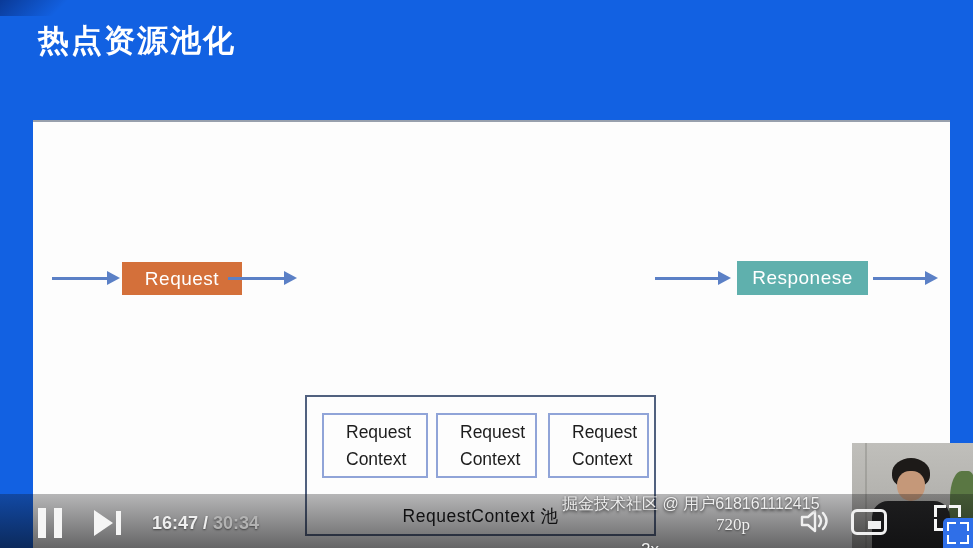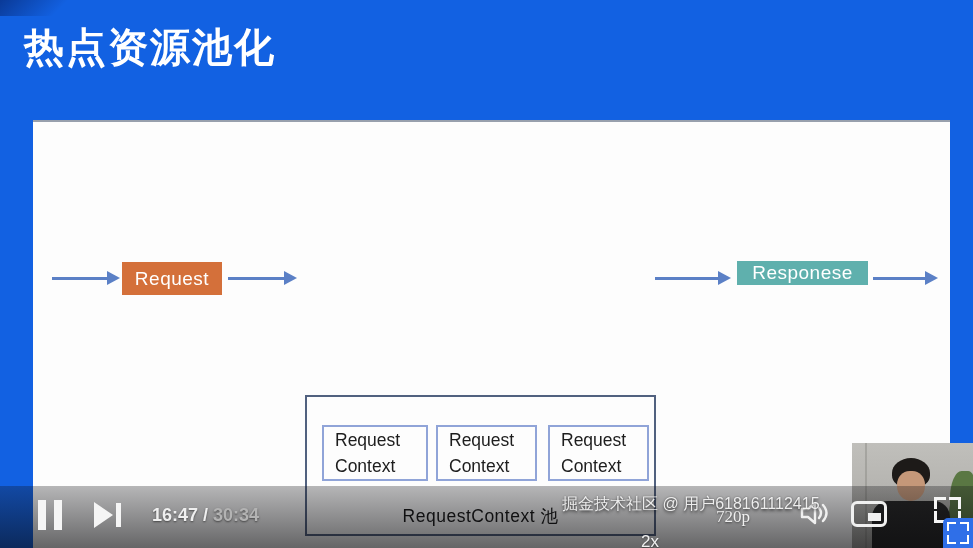--- a/index.html
+++ b/index.html
@@ -6,55 +6,55 @@
   #stage{
     position:relative;width:973px;height:548px;overflow:hidden;
     background:var(--bg-blue,#1261e2);
     font-family:"Liberation Sans",sans-serif;
   }
   .corner-shade{position:absolute;left:0;top:0;width:70px;height:16px;
     background:linear-gradient(135deg,rgba(0,10,60,.45),rgba(0,10,60,0) 80%);pointer-events:none;}
   
   .slide{position:absolute;left:33px;top:120px;width:917px;height:428px;
     background:#fdfdfd;border-top:2px solid #98a0ad;}
-  .page-title{position:absolute;left:24px;top:20px;font-size:40px;font-weight:bold;
+  .page-title{position:absolute;left:38px;top:20px;font-size:31px;font-weight:bold;
     color:#ffffff;letter-spacing:2px;}
   
   .arrow{position:absolute;height:3px;background:var(--arrow-blue,#5b80c6);}
   .arrow::after{content:"";position:absolute;right:-12px;top:-6px;width:0;height:0;
     border-left:13px solid var(--arrow-blue,#5b80c6);
     border-top:7px solid transparent;border-bottom:7px solid transparent;}
   .node{position:absolute;display:flex;align-items:center;justify-content:center;
     color:#fff;font-size:19px;letter-spacing:.5px;}
-  .request-box{left:122px;top:262px;width:100px;height:33px;background:var(--request-orange,#d4703a);}
-  .response-box{left:737px;top:261px;width:131px;height:24px;background:var(--response-teal,#5fb0ad);}
+  .request-box{left:122px;top:262px;width:120px;height:33px;background:var(--request-orange,#d4703a);}
+  .response-box{left:737px;top:261px;width:131px;height:34px;background:var(--response-teal,#5fb0ad);}
   
   .pool{position:absolute;left:305px;top:395px;width:347px;height:137px;
     border:2px solid var(--pool-border,#51617f);background:transparent;}
-  .ctx{position:absolute;top:16px;height:56px;border:2px solid var(--ctx-border,#90a4d8);
-    display:flex;align-items:center;padding-left:11px;box-sizing:border-box;
-    font-size:17.5px;line-height:1.5;color:#1d1d1d;margin-top:12px;}
+  .ctx{position:absolute;top:16px;height:65px;border:2px solid var(--ctx-border,#90a4d8);
+    display:flex;align-items:center;padding-left:22px;box-sizing:border-box;
+    font-size:17.5px;line-height:1.5;color:#1d1d1d;}
   .ctx1{left:15px;width:106px;} .ctx2{left:129px;width:101px;} .ctx3{left:241px;width:101px;}
   .ctx span{display:block;width:80px;}
   .pool-label{position:absolute;left:0;bottom:6px;width:100%;text-align:center;
     font-size:17.5px;color:#141414;letter-spacing:.5px;}
   
   .webcam{position:absolute;left:852px;top:443px;width:121px;height:105px;z-index:20;
     overflow:hidden;background:linear-gradient(#c0bfbb,#a7a6a2);}
   .webcam .wall-line{position:absolute;left:13px;top:0;width:2px;height:100%;background:rgba(120,120,115,.35);}
   .webcam .hair{position:absolute;left:40px;top:15px;width:38px;height:30px;background:#1d1a18;
     border-radius:50% 50% 42% 42%;}
   .webcam .face{position:absolute;left:45px;top:28px;width:28px;height:30px;background:#c59879;
     border-radius:45% 45% 50% 50%;}
   .webcam .body{position:absolute;left:20px;top:58px;width:78px;height:50px;background:#232323;
     border-radius:16px 16px 0 0;}
   .webcam .plant{position:absolute;left:98px;top:28px;width:26px;height:60px;background:#5a7743;
     border-radius:45% 30% 40% 30%;box-shadow:-5px 18px 0 -4px #4c6637;}
   
-  .controlbar{position:absolute;left:0;bottom:0;width:973px;height:62px;z-index:30;
+  .controlbar{position:absolute;left:0;bottom:0;width:973px;height:54px;z-index:30;
     background:linear-gradient(rgba(18,18,22,.30),rgba(8,8,10,.62));}
   .pause-btn{position:absolute;left:38px;top:14px;width:26px;height:30px;display:flex;gap:8px;cursor:pointer;}
   .pause-btn i{display:block;width:8px;height:30px;background:#f5f5f5;}
   .next-btn{position:absolute;left:94px;top:16px;width:30px;height:26px;cursor:pointer;}
   .next-btn .tri{position:absolute;left:0;top:0;width:0;height:0;
     border-left:19px solid #f5f5f5;border-top:13px solid transparent;border-bottom:13px solid transparent;}
   .next-btn .bar{position:absolute;left:22px;top:1px;width:5px;height:24px;background:#f5f5f5;}
   .time{position:absolute;left:152px;top:19px;font-size:18px;font-weight:bold;color:#efefef;
     text-shadow:0 1px 2px rgba(0,0,0,.5);white-space:nowrap;}
   .time .dur{color:#b3b3b3;}

